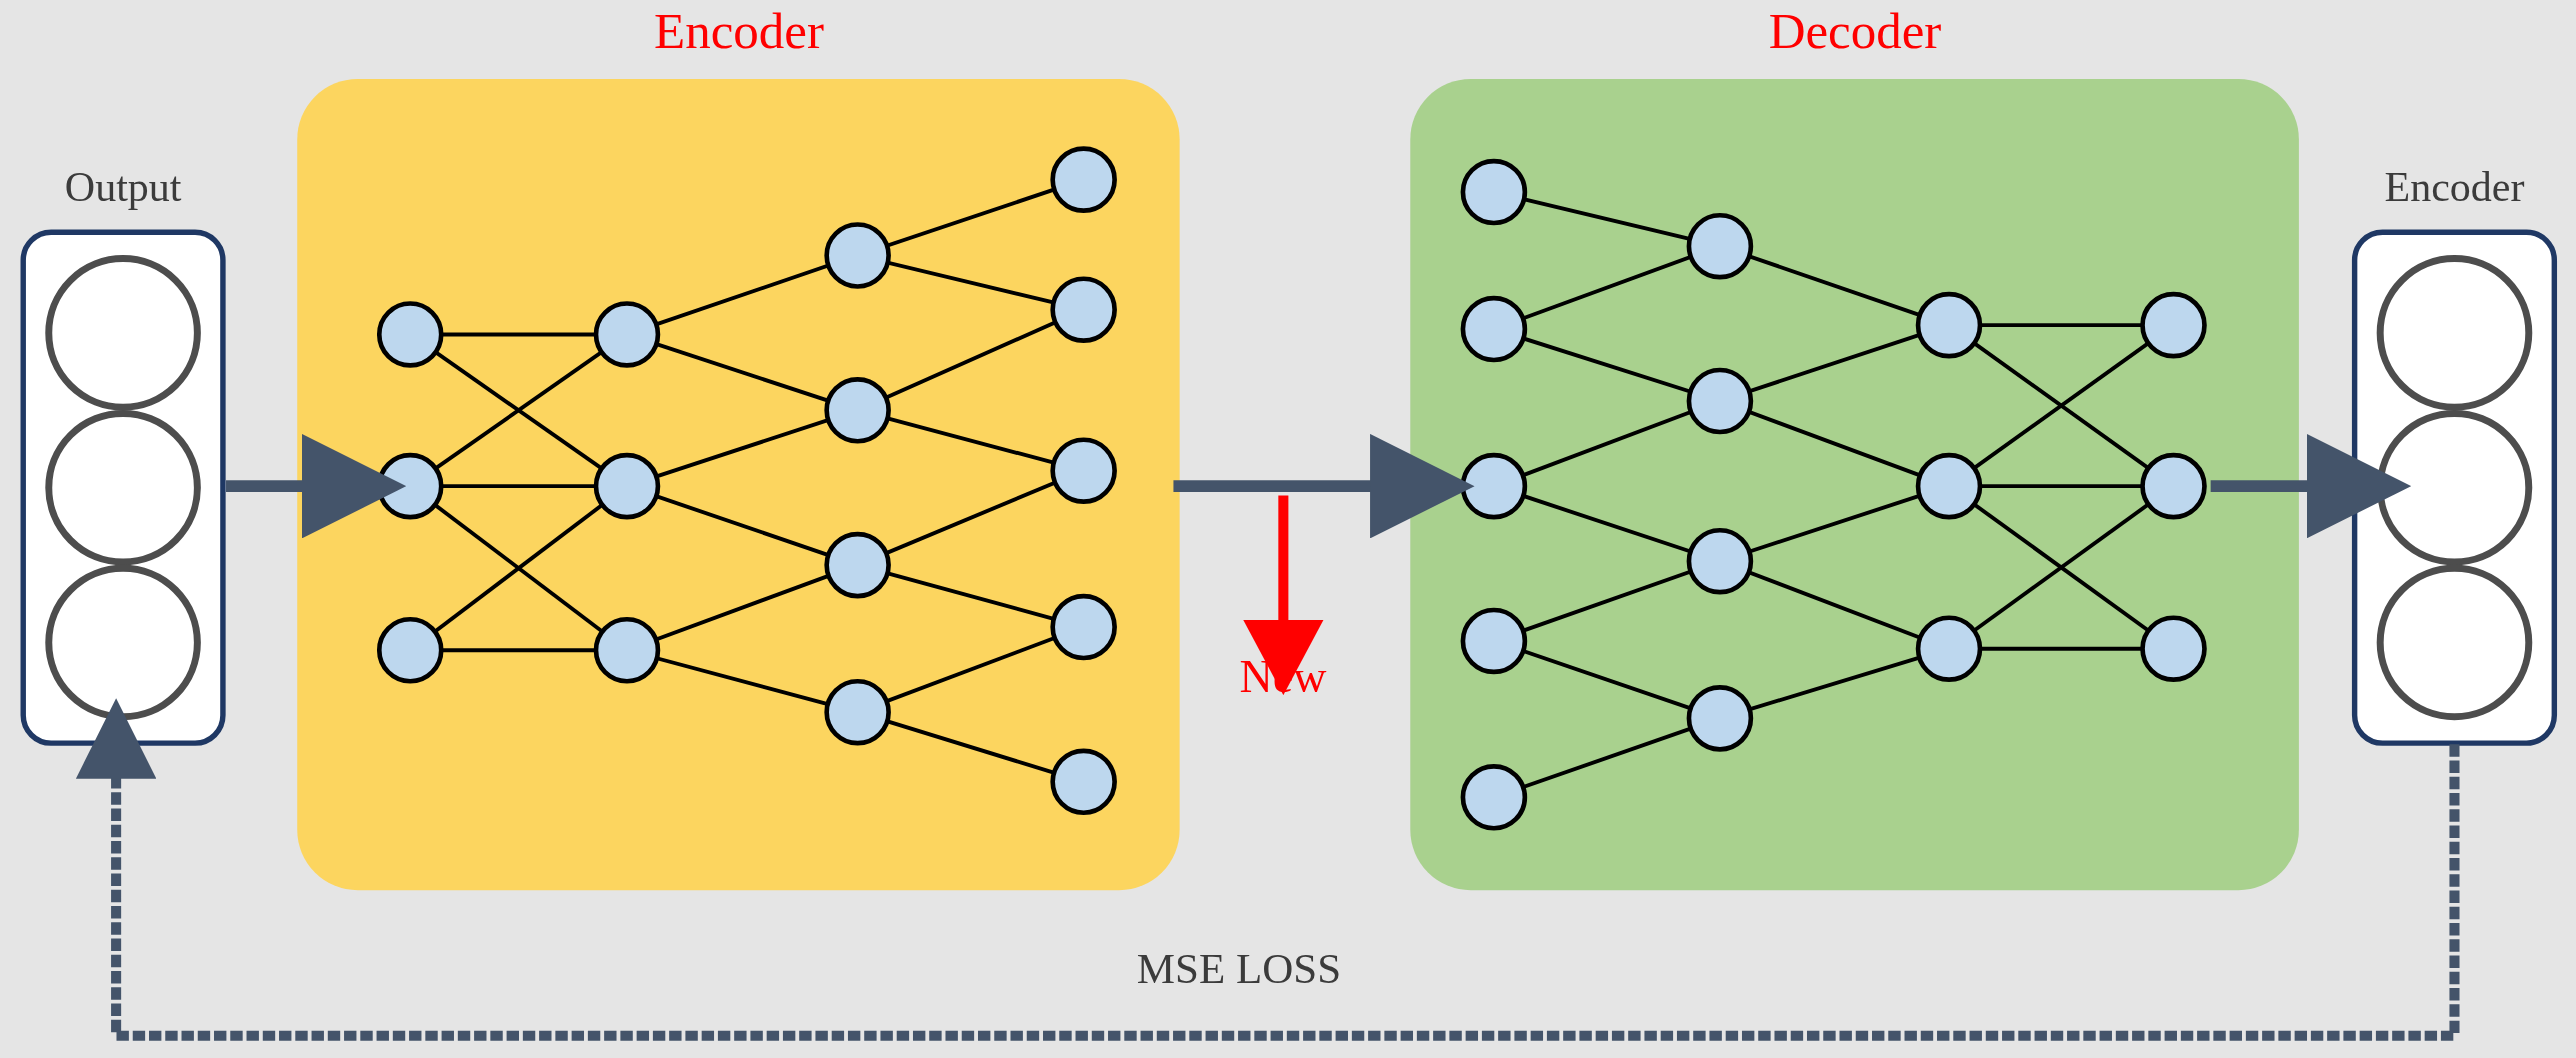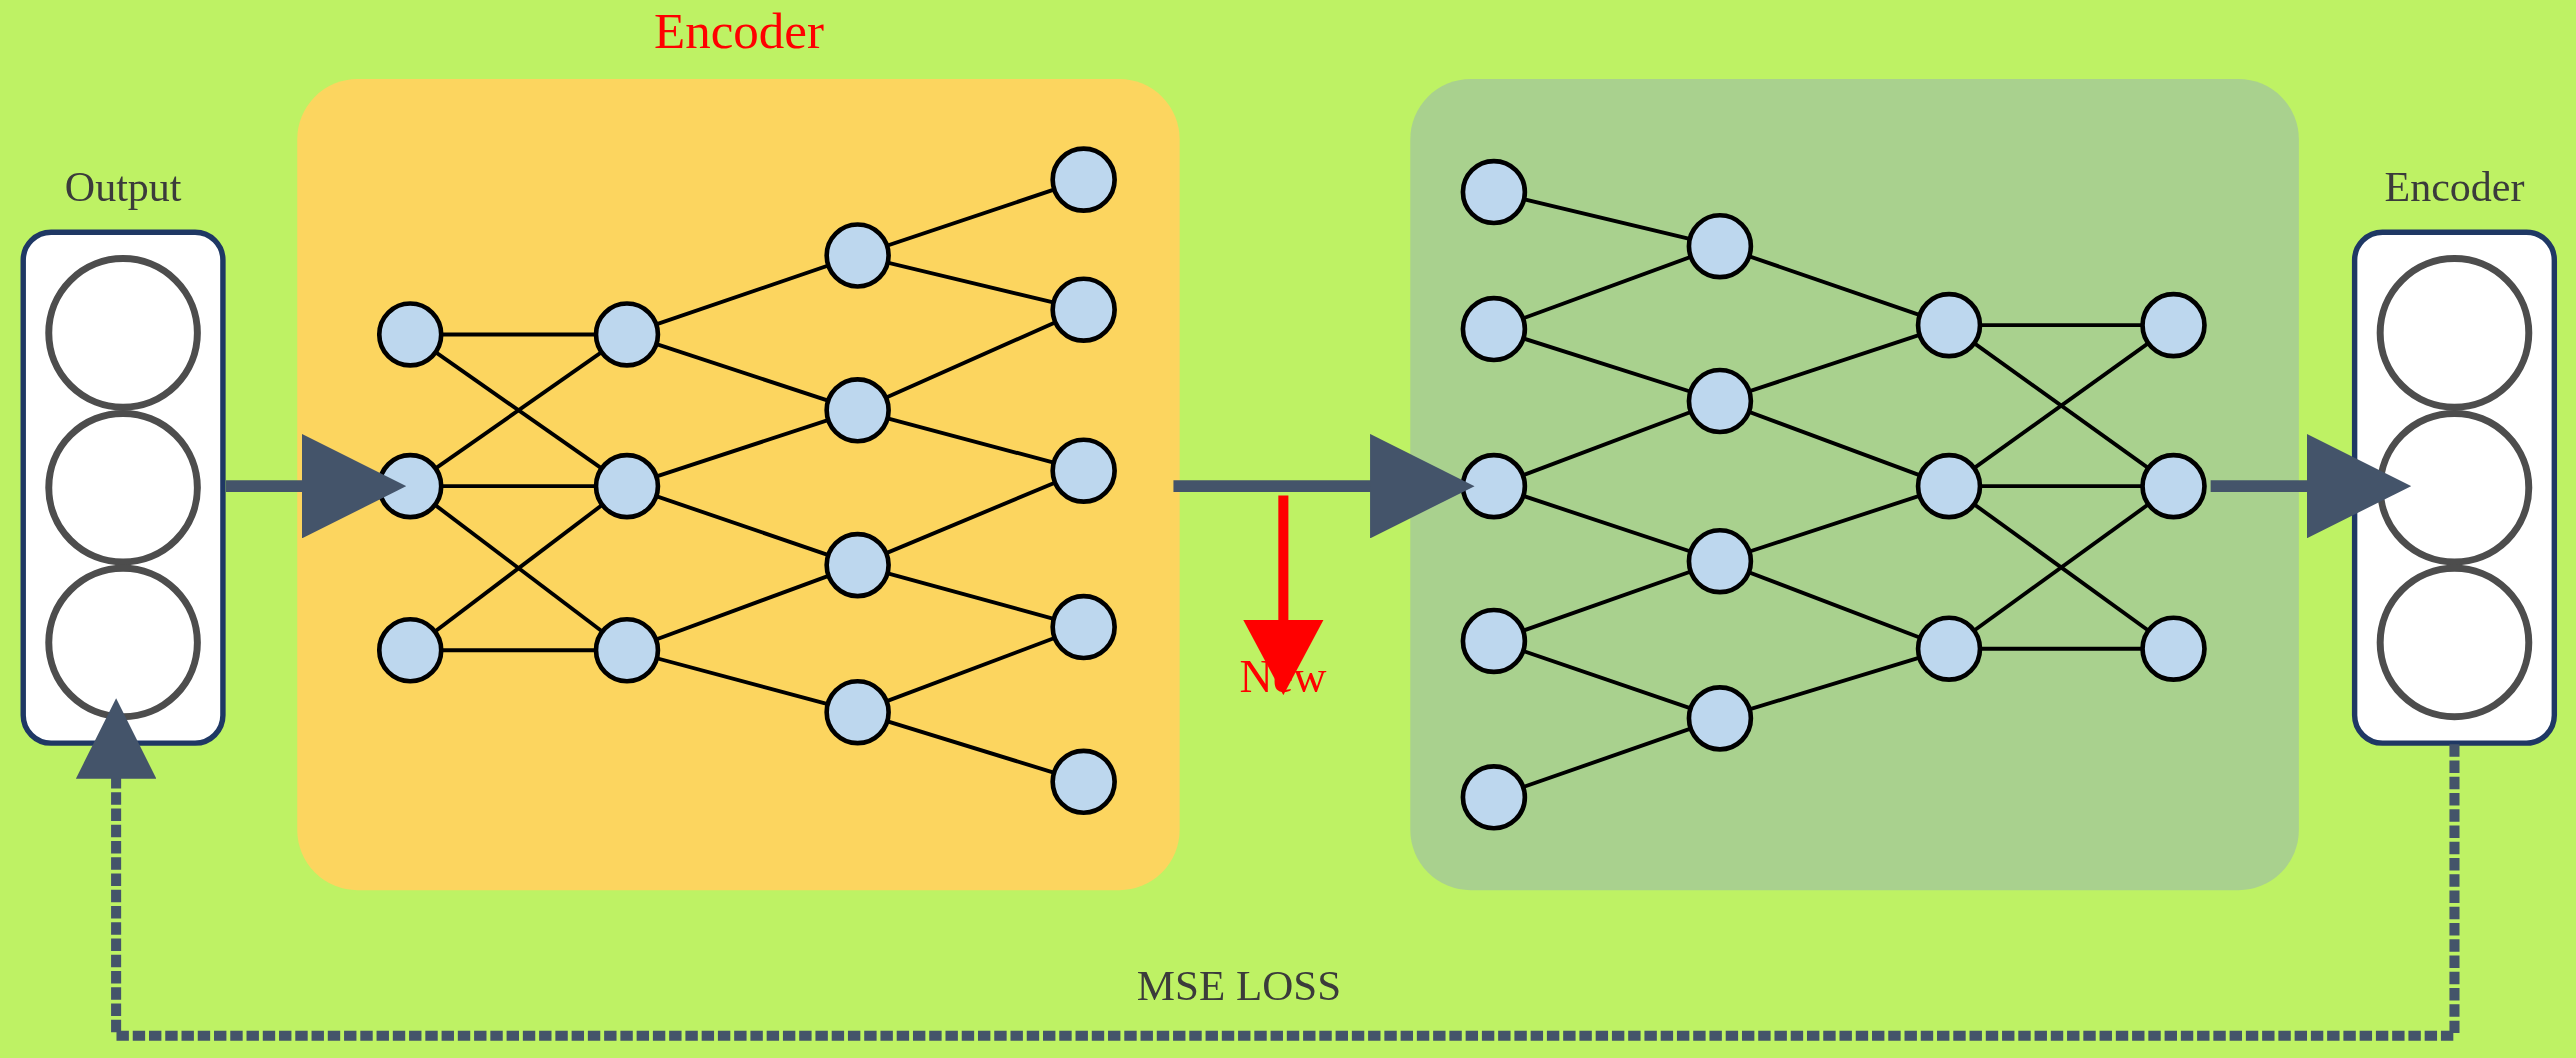--- a/index.html
+++ b/index.html
@@ -10,21 +10,21 @@
   body {
     width: 2576px;
     height: 1059px;
     font-family: "Liberation Serif", "DejaVu Serif", serif;
     overflow: hidden;
   }
   #stage {
     position: relative;
     width: 2576px;
     height: 1059px;
-    background: #bef264;
+    background: #e5e5e5;
   }
   #diagram-svg {
     position: absolute;
     left: 0;
     top: 0;
     width: 2576px;
     height: 1059px;
     display: block;
   }
   .panel-title {
@@ -51,21 +51,20 @@
     text-align: center;
     white-space: nowrap;
   }
   .loss-label {
     position: absolute;
     font-family: "Liberation Serif", "DejaVu Serif", serif;
     font-size: 43px;
     line-height: 1;
     white-space: nowrap;
     text-align: center;
-    margin-top: 17px;
   }
 </style>
 </head>
 <body>
 
 <div id="stage">
 
   <svg id="diagram-svg" viewBox="0 0 3328 1368">
     <defs>
       <marker id="arrowFlow" markerWidth="9" markerHeight="9" refX="2.0" refY="4.5" orient="auto" markerUnits="strokeWidth">
@@ -205,20 +204,21 @@
 
     <line x1="2856" y1="628" x2="3010" y2="628" stroke="#44546A" stroke-width="15" marker-end="url(#arrowFlow)"></line>
 
     <line x1="1658" y1="640" x2="1658" y2="820" stroke="#FF0000" stroke-width="13" marker-end="url(#arrowRed)"></line>
 
     <polyline points="3171,968 3171,1338 150,1338 150,980" fill="none" stroke="#44546A" stroke-width="13" stroke-dasharray="3 18" stroke-linecap="square" marker-end="url(#arrowLoss)"></polyline>
   </svg>
 
   <div class="panel-title" style="left:584px; top:6.2px; width:310px; color:#FF0000;">Encoder</div>
 
+  <div class="panel-title" style="left:1700px; top:6.2px; width:310px; color:#FF0000;">Decoder</div>
 
   <div class="io-label" style="left:14.7px; top:166px; width:217px; color:#3B3B3B;">Output</div>
 
   <div class="io-label" style="left:2346px; top:166px; width:217px; color:#3B3B3B;">Encoder</div>
 
   <div class="flow-label" style="left:1167px; top:652px; width:232px; color:#FF0000;">
     <div>New</div>
   </div>
 
   <div class="loss-label" style="left:1053px; top:947px; width:372px; color:#3B3B3B;">MSE LOSS</div>

